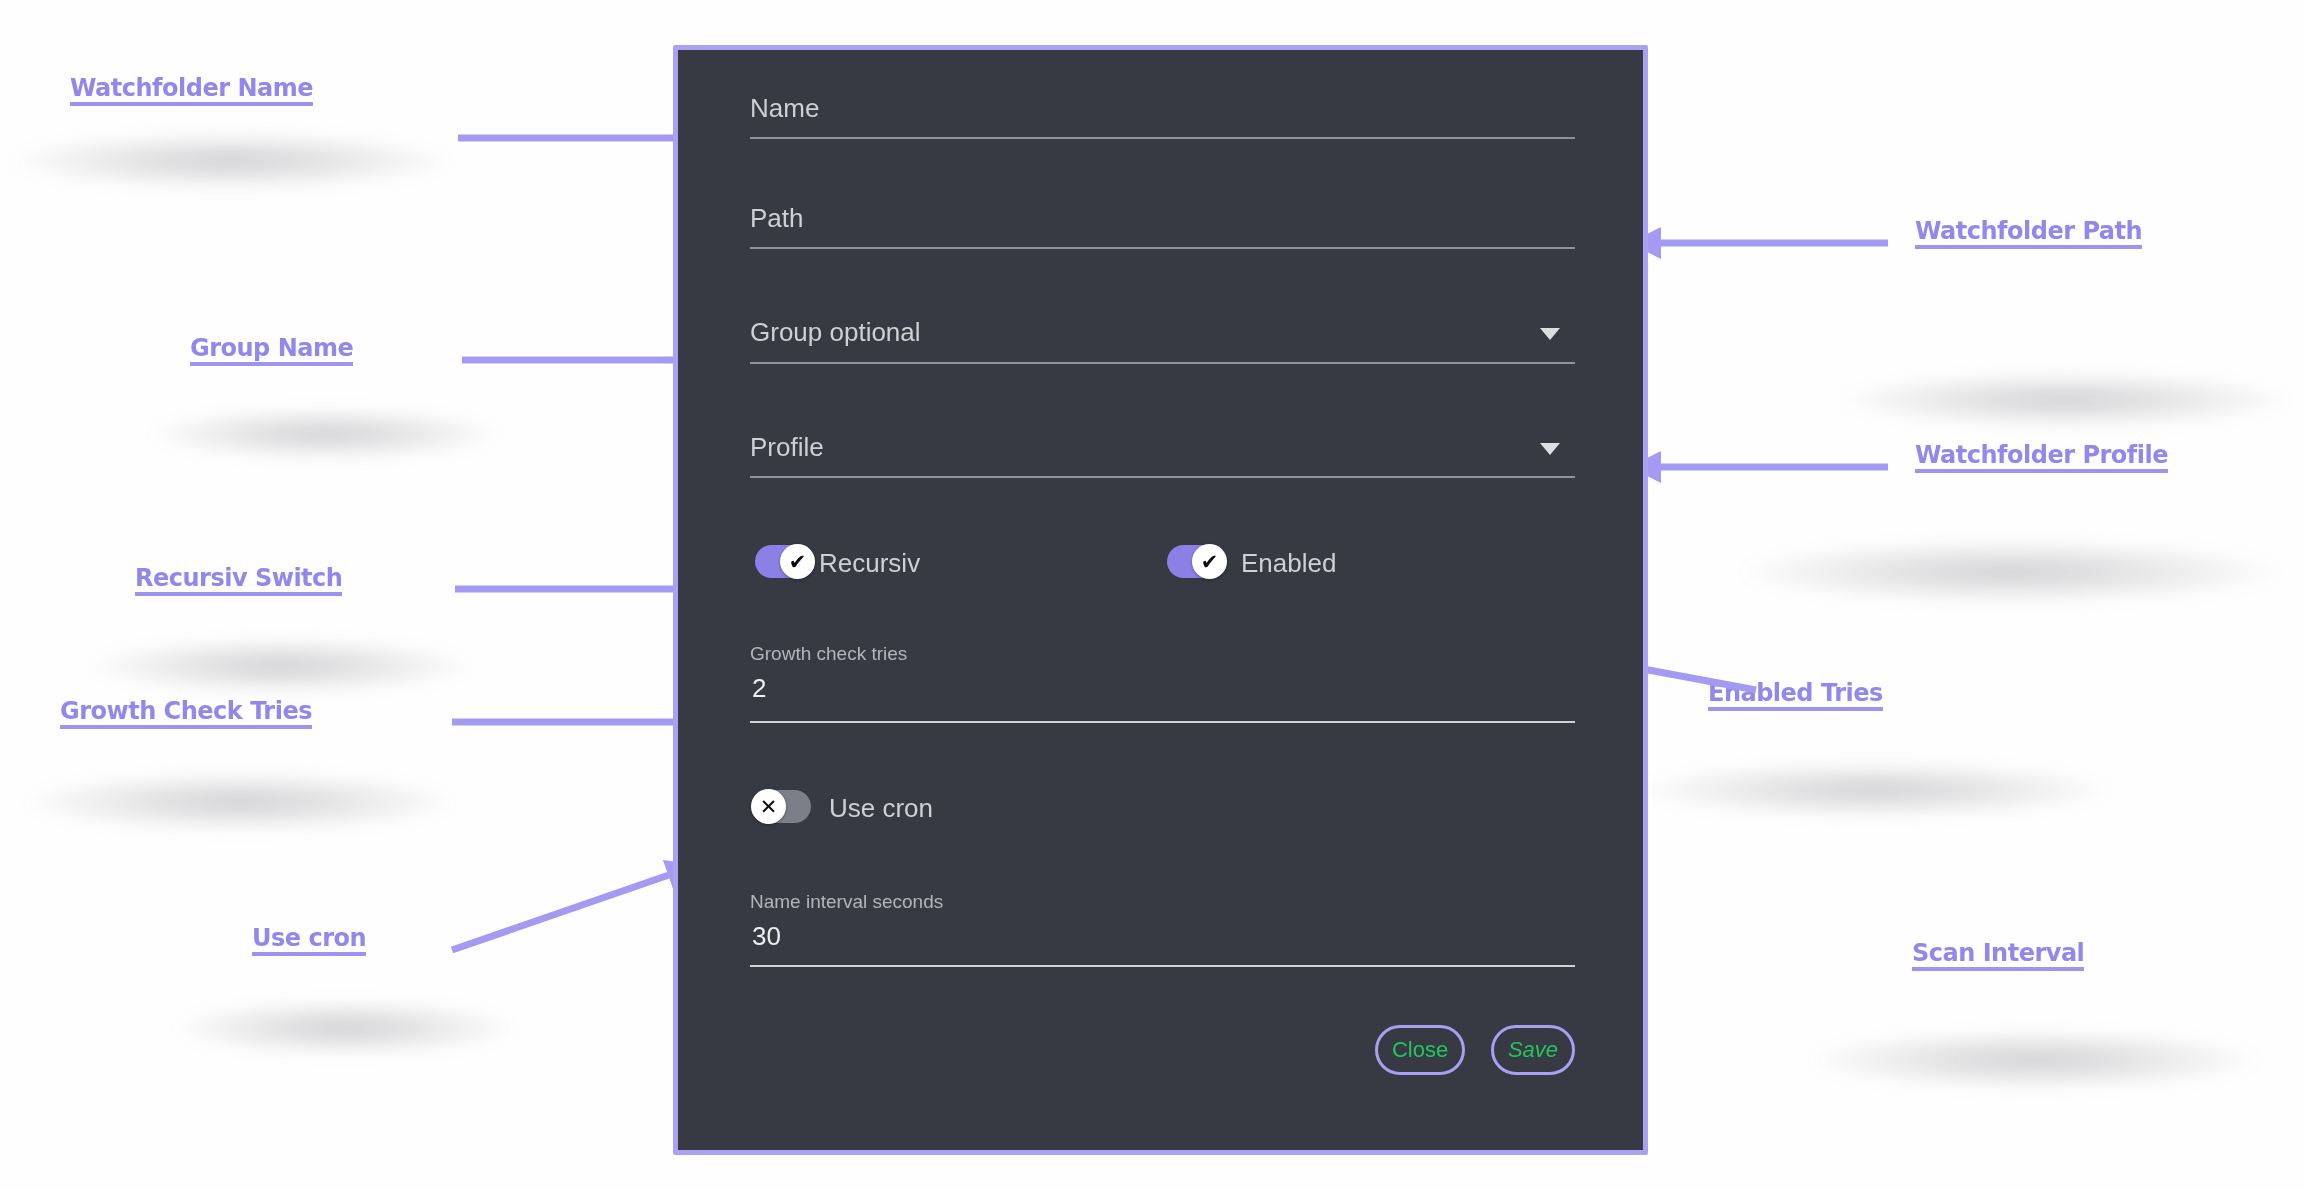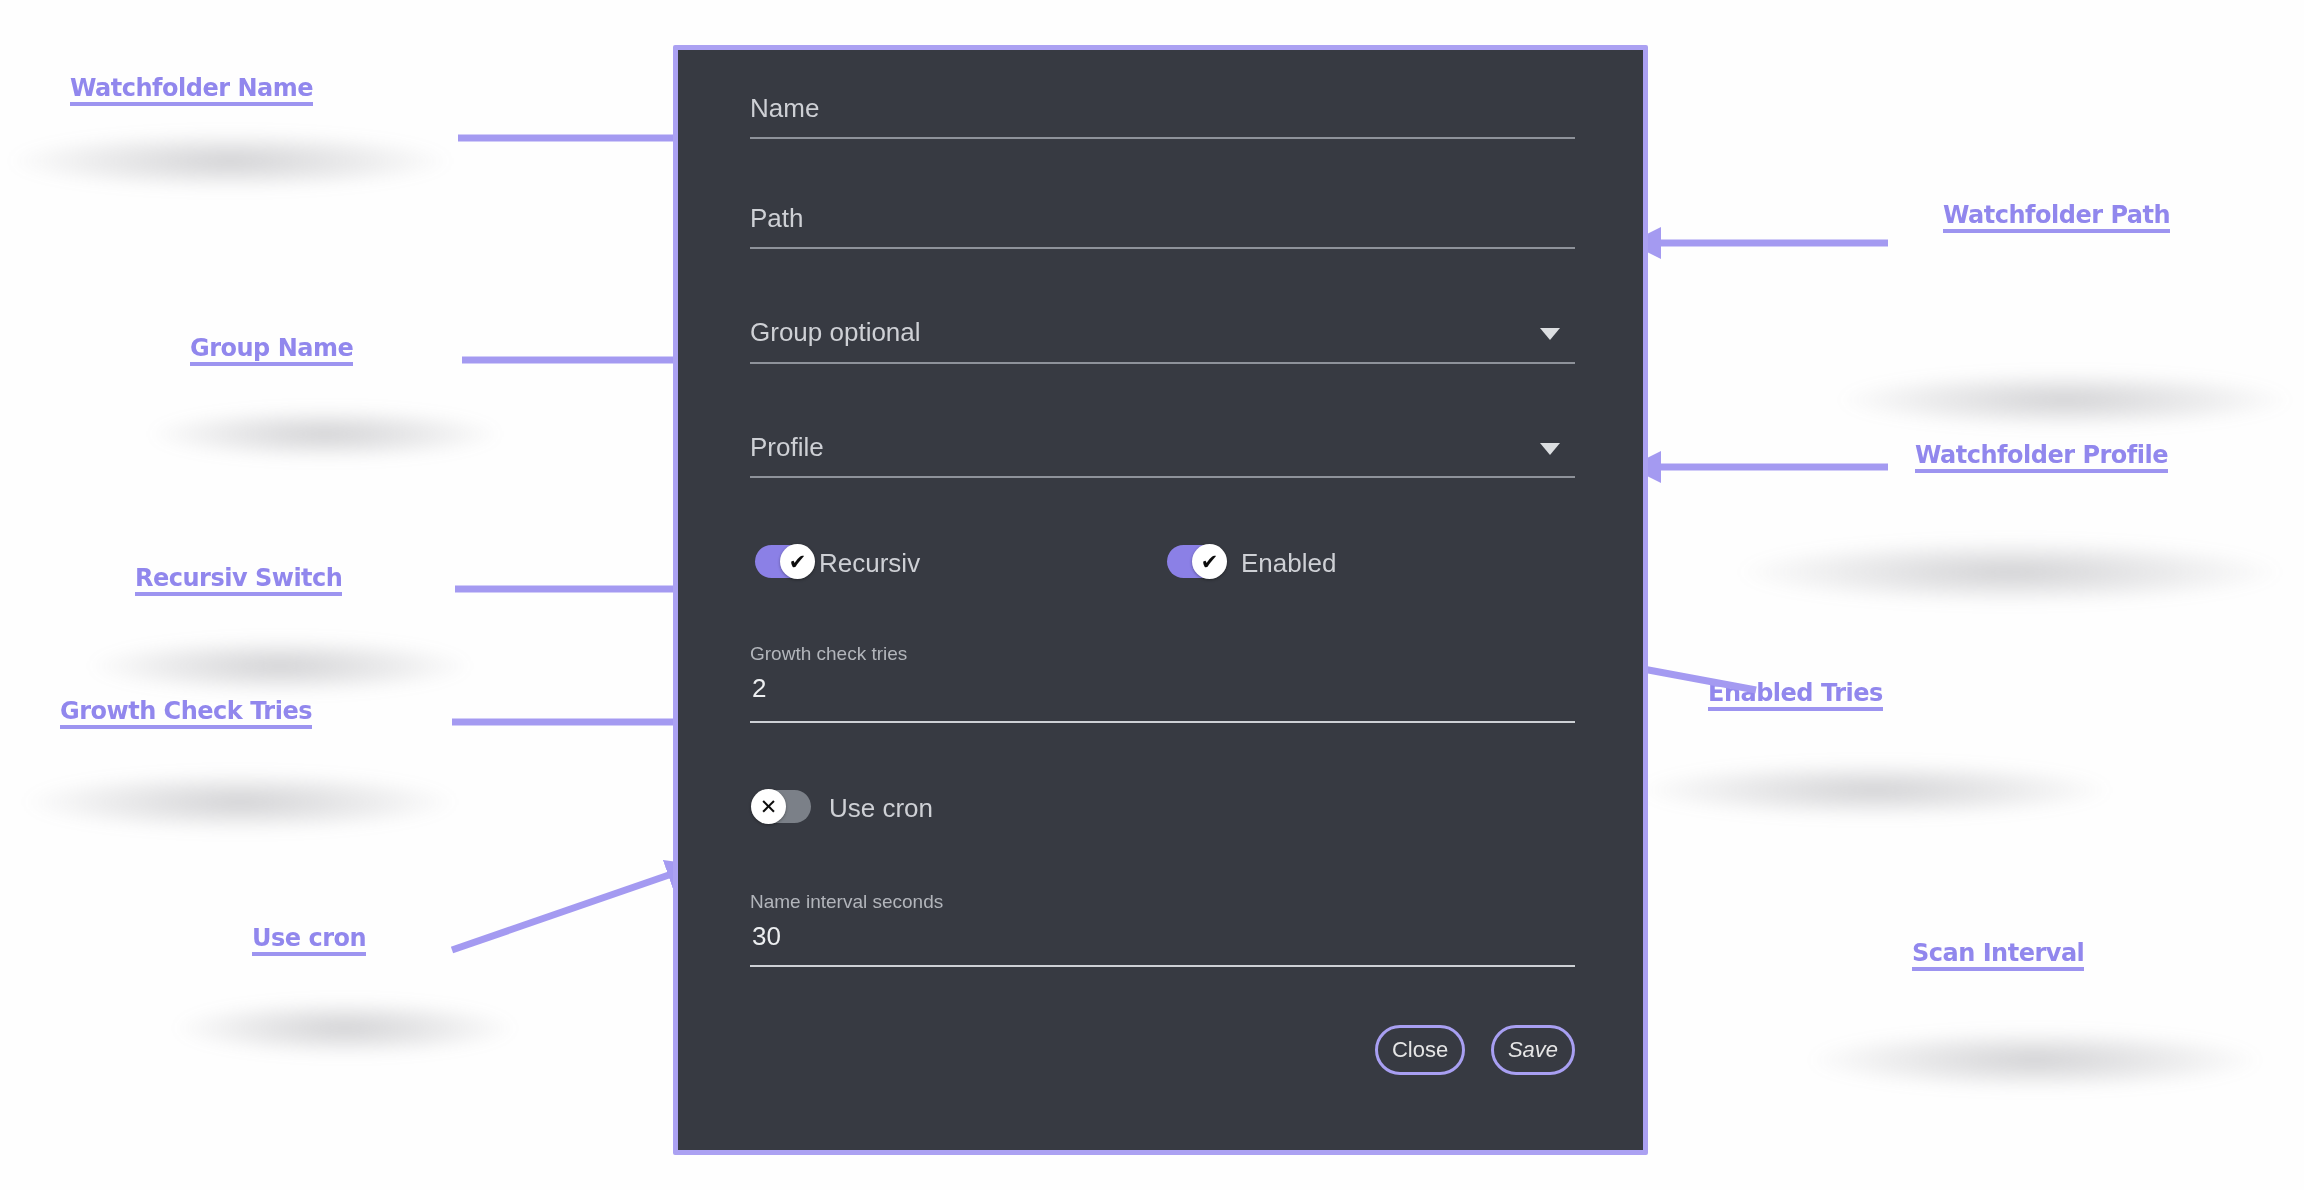--- a/index.html
+++ b/index.html
@@ -39,21 +39,21 @@
   .switch.off{background:#7b8088;}
   .thumb{position:absolute;top:-1px;width:35px;height:35px;border-radius:50%;background:#ffffff;
          display:flex;align-items:center;justify-content:center;
          font-size:21px;font-weight:bold;color:#0c0c0c;box-shadow:0 1px 3px rgba(0,0,0,0.35);}
   .switch.on .thumb{right:-2px;}
   .switch.off .thumb{left:-2px;}
   .t-label{position:absolute;font-size:26px;color:#ced0d5;}
 
   
   .btn{position:absolute;height:50px;border:3px solid #a89ff2;border-radius:27px;
-       background:transparent;color:#e5e5e5;font-size:22px;
+       background:transparent;color:#22c55e;font-size:22px;
        font-family:"Liberation Sans","DejaVu Sans",sans-serif;
        display:flex;align-items:center;justify-content:center;cursor:pointer;}
 </style>
 </head>
 <body>
 
 <div class="stage">
 
   <div class="blob" style="left:10px;top:132px;width:440px;height:58px;"></div>
   <div class="blob" style="left:150px;top:408px;width:350px;height:52px;"></div>
@@ -64,21 +64,21 @@
   <div class="blob" style="left:1740px;top:540px;width:540px;height:64px;"></div>
   <div class="blob" style="left:1640px;top:762px;width:470px;height:56px;"></div>
   <div class="blob" style="left:1810px;top:1030px;width:450px;height:60px;"></div>
 
   <div class="ann" style="left:70px;top:75px;">Watchfolder Name</div>
   <div class="ann" style="left:190px;top:335px;">Group Name</div>
   <div class="ann" style="left:135px;top:565px;">Recursiv Switch</div>
   <div class="ann" style="left:60px;top:698px;">Growth Check Tries</div>
   <div class="ann" style="left:252px;top:925px;">Use cron</div>
 
-  <div class="ann" style="left:1915px;top:202px;margin-left:28px;">Watchfolder Path</div>
+  <div class="ann" style="left:1915px;top:218px;">Watchfolder Path</div>
   <div class="ann" style="left:1915px;top:442px;">Watchfolder Profile</div>
   <div class="ann" style="left:1708px;top:680px;">Enabled Tries</div>
   <div class="ann" style="left:1912px;top:940px;">Scan Interval</div>
 
   <svg class="arrows">
     <defs>
       <marker id="ah" markerWidth="5" markerHeight="4.6" refX="3.6" refY="2.3" orient="auto">
         <path d="M0,0 L4.6,2.3 L0,4.6 z" fill="#a49af1"></path>
       </marker>
     </defs>

